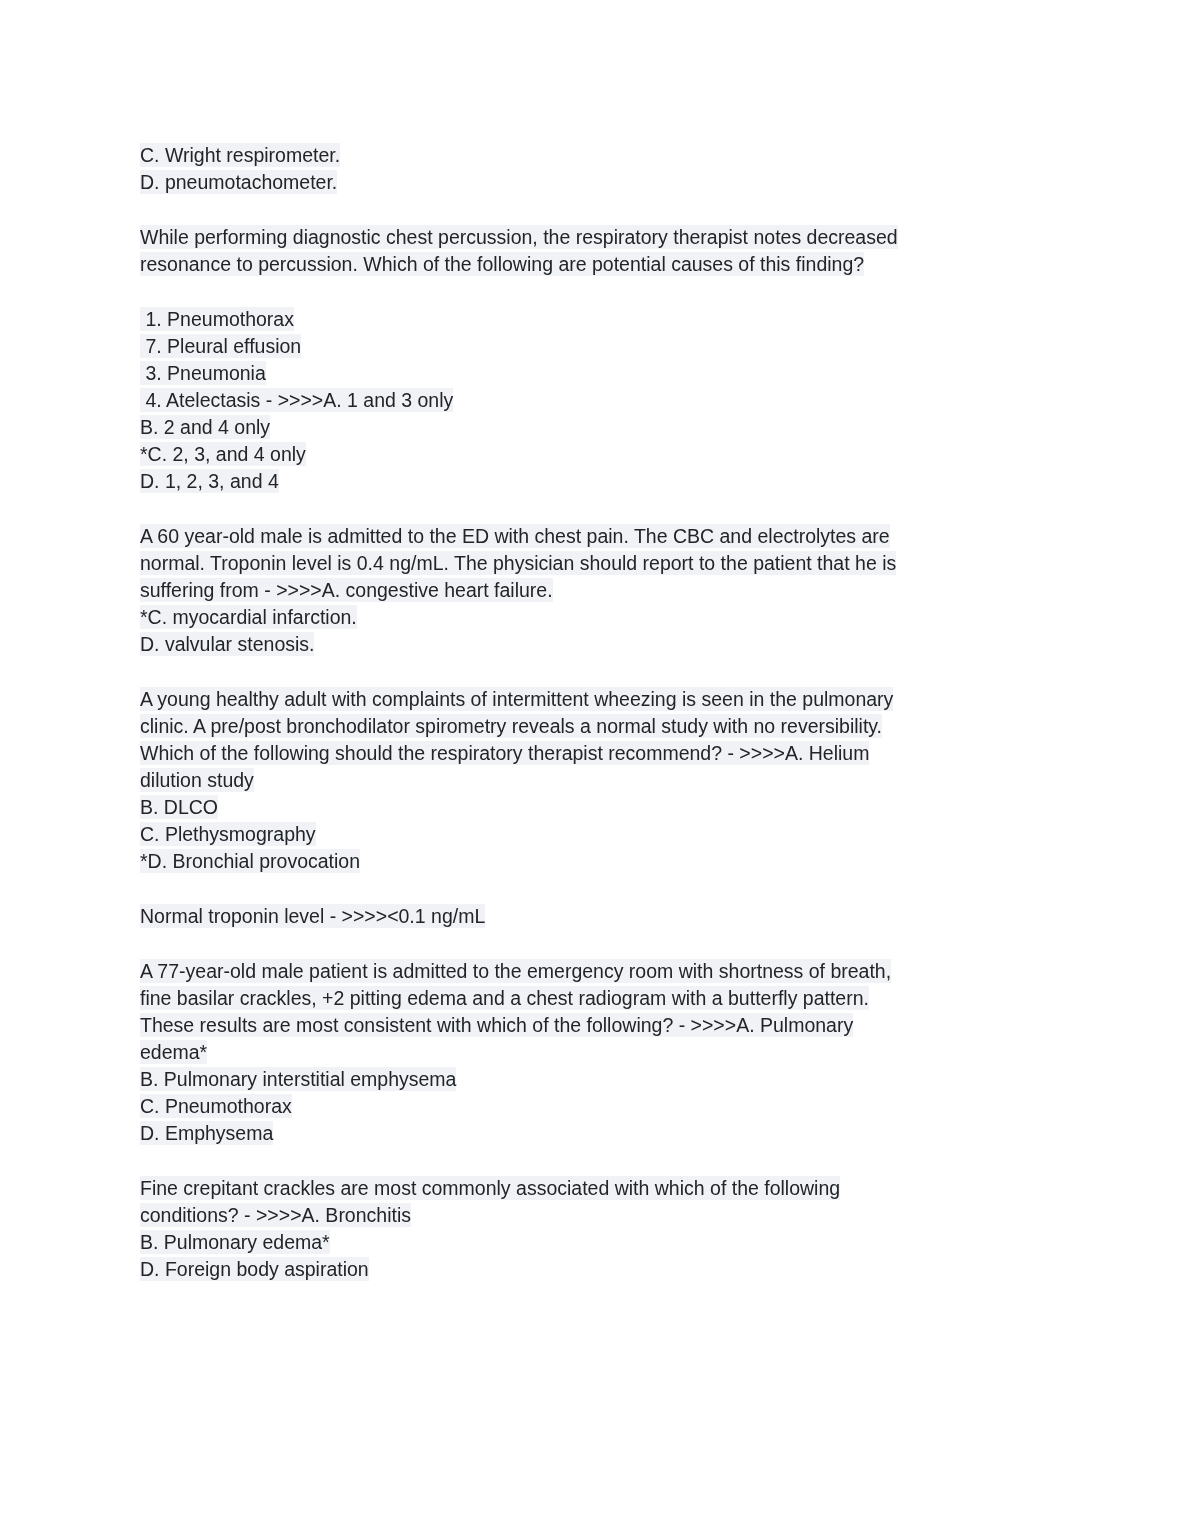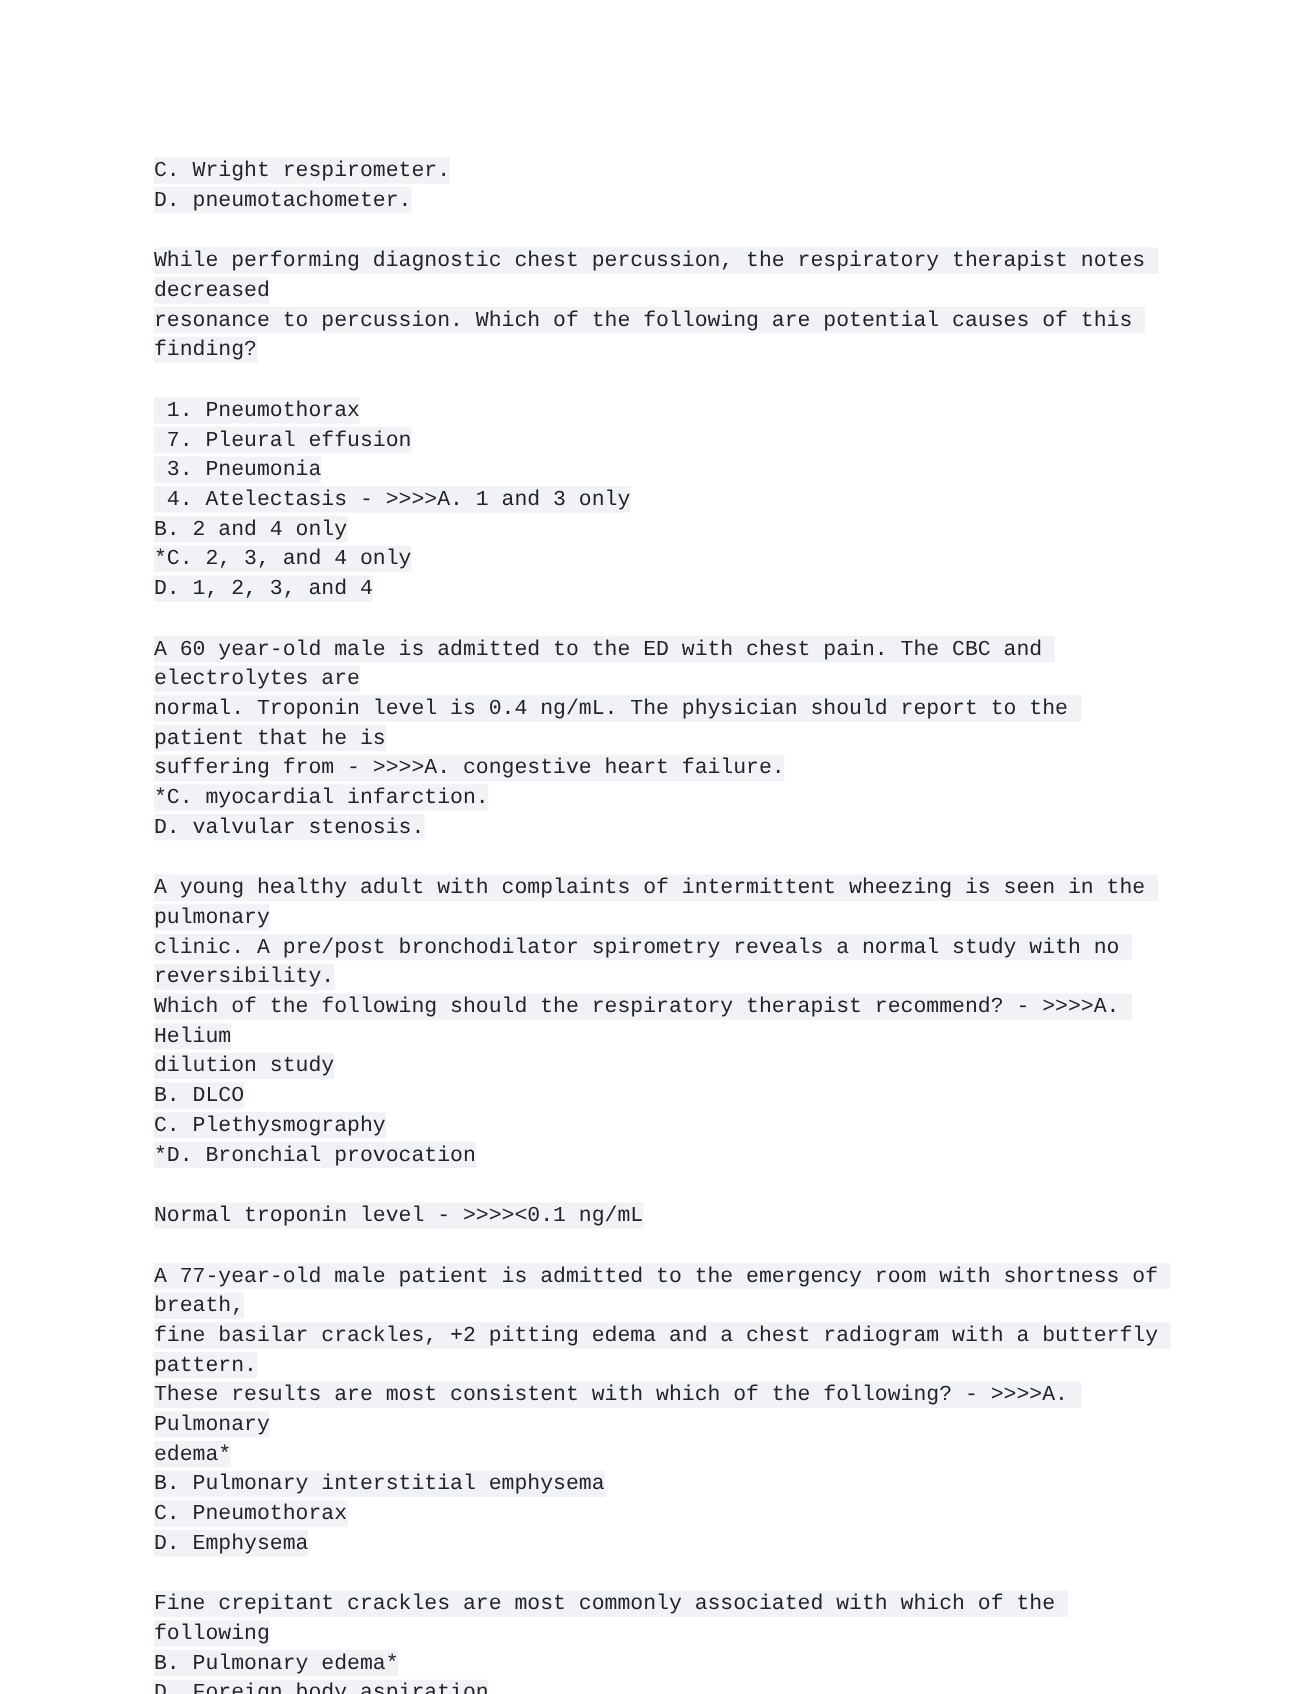--- a/index.html
+++ b/index.html
@@ -6,21 +6,21 @@
     margin: 0;
     padding: 0;
     background: #ffffff;
   }
   .page {
     position: relative;
     width: 1190px;
     height: 1540px;
     background: #ffffff;
     overflow: hidden;
-    font-family: Liberation Mono, monospace;
+    font-family: Liberation Sans, sans-serif;
   }
   .doc {
     position: absolute;
     left: 140px;
     top: 142px;
     width: 915px;
     color: #212529;
     font-size: 19.5px;
     line-height: 27px;
   }
@@ -81,17 +81,18 @@
         <div class="line"><span class="hl">A 77-year-old male patient is admitted to the emergency room with shortness of breath,</span></div>
         <div class="line"><span class="hl">fine basilar crackles, +2 pitting edema and a chest radiogram with a butterfly pattern.</span></div>
         <div class="line"><span class="hl">These results are most consistent with which of the following? - &gt;&gt;&gt;&gt;A. Pulmonary</span></div>
         <div class="line"><span class="hl">edema*</span></div>
         <div class="line"><span class="hl">B. Pulmonary interstitial emphysema</span></div>
         <div class="line"><span class="hl">C. Pneumothorax</span></div>
         <div class="line"><span class="hl">D. Emphysema</span></div>
       </div>
       <div class="block">
         <div class="line"><span class="hl">Fine crepitant crackles are most commonly associated with which of the following</span></div>
+        <div class="line"><span class="hl">conditions? - &gt;&gt;&gt;&gt;A. Bronchitis</span></div>
         <div class="line"><span class="hl">B. Pulmonary edema*</span></div>
         <div class="line"><span class="hl">D. Foreign body aspiration</span></div>
       </div>
     </div>
 </div>
 
 </body></html>

